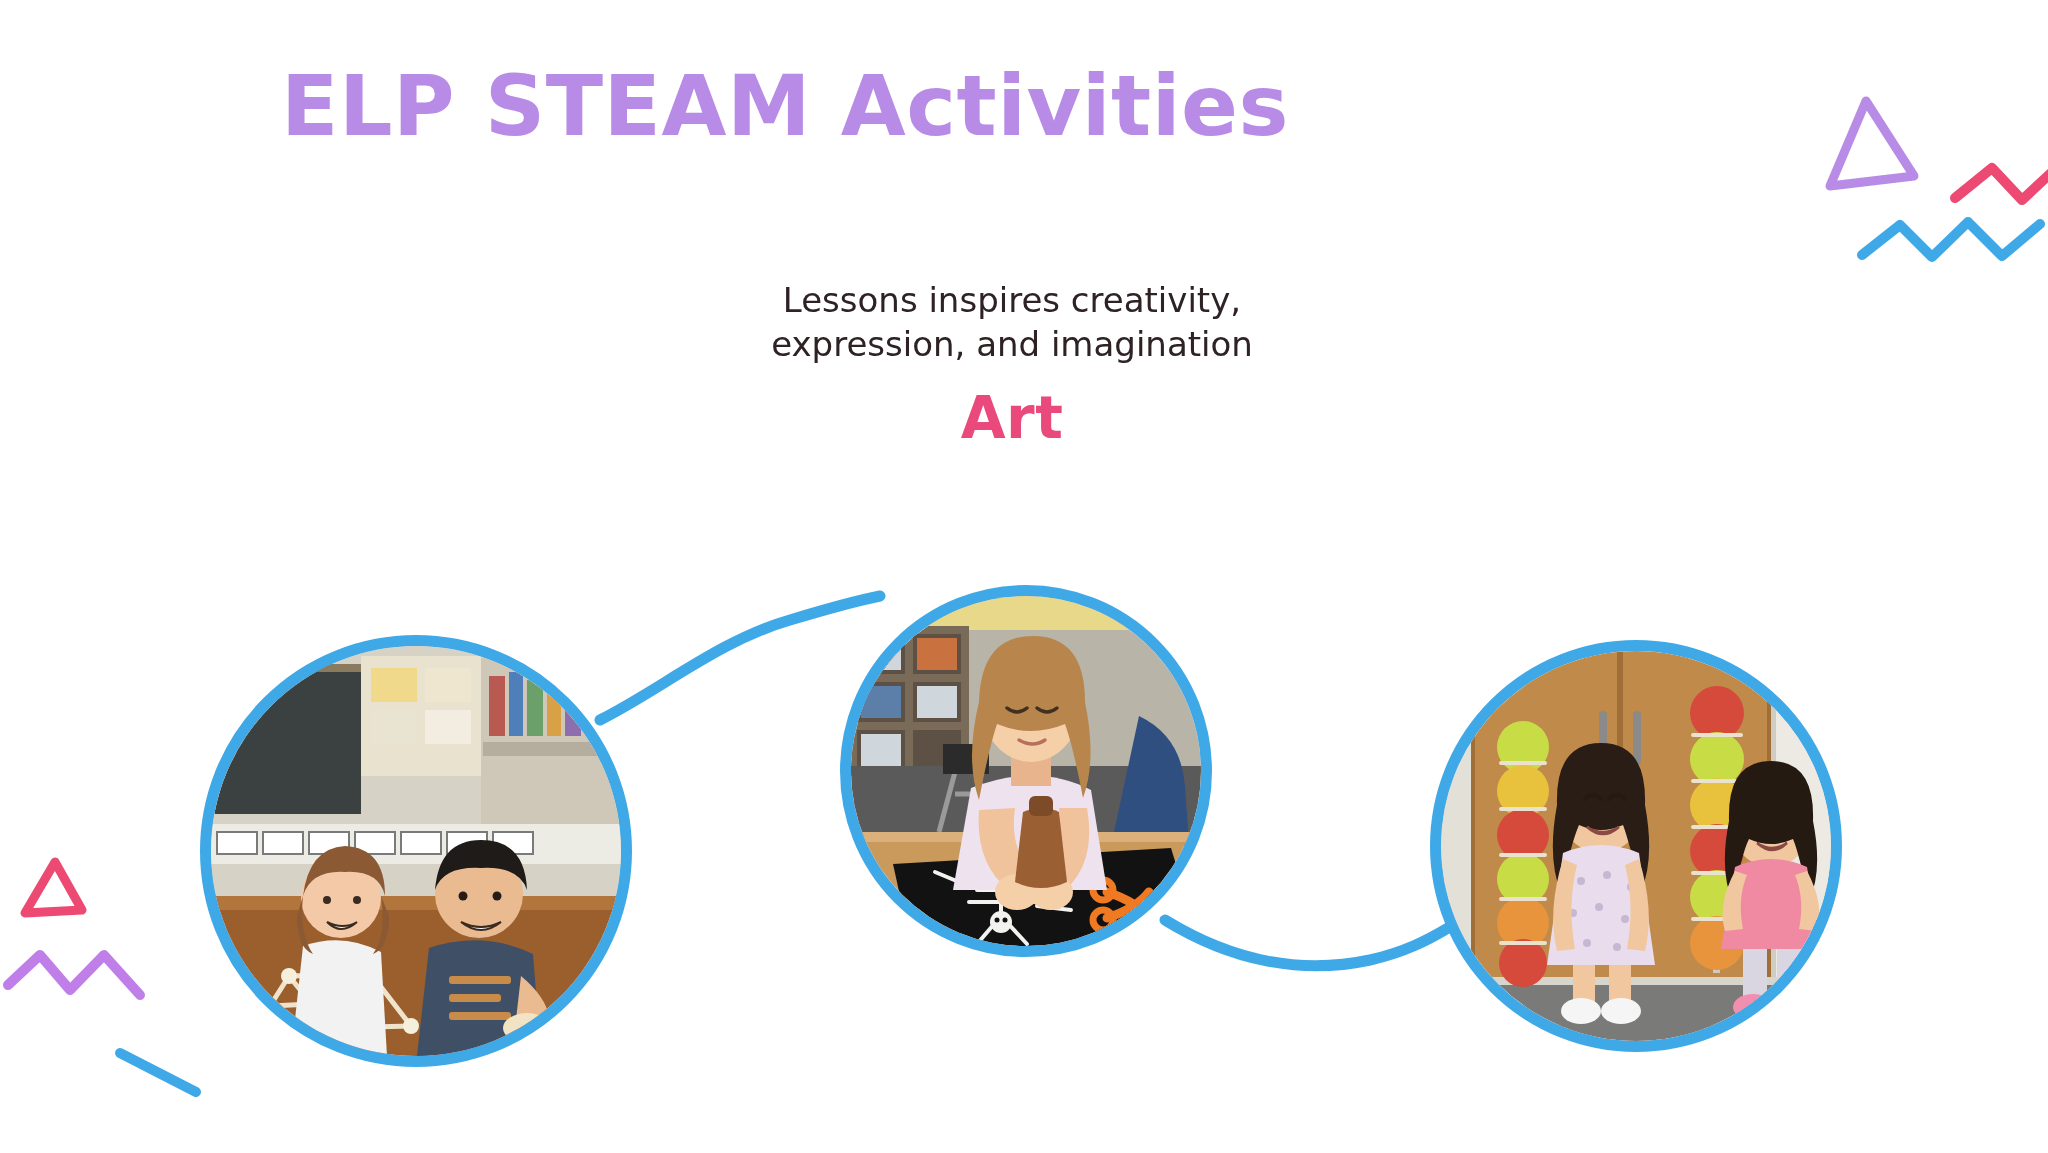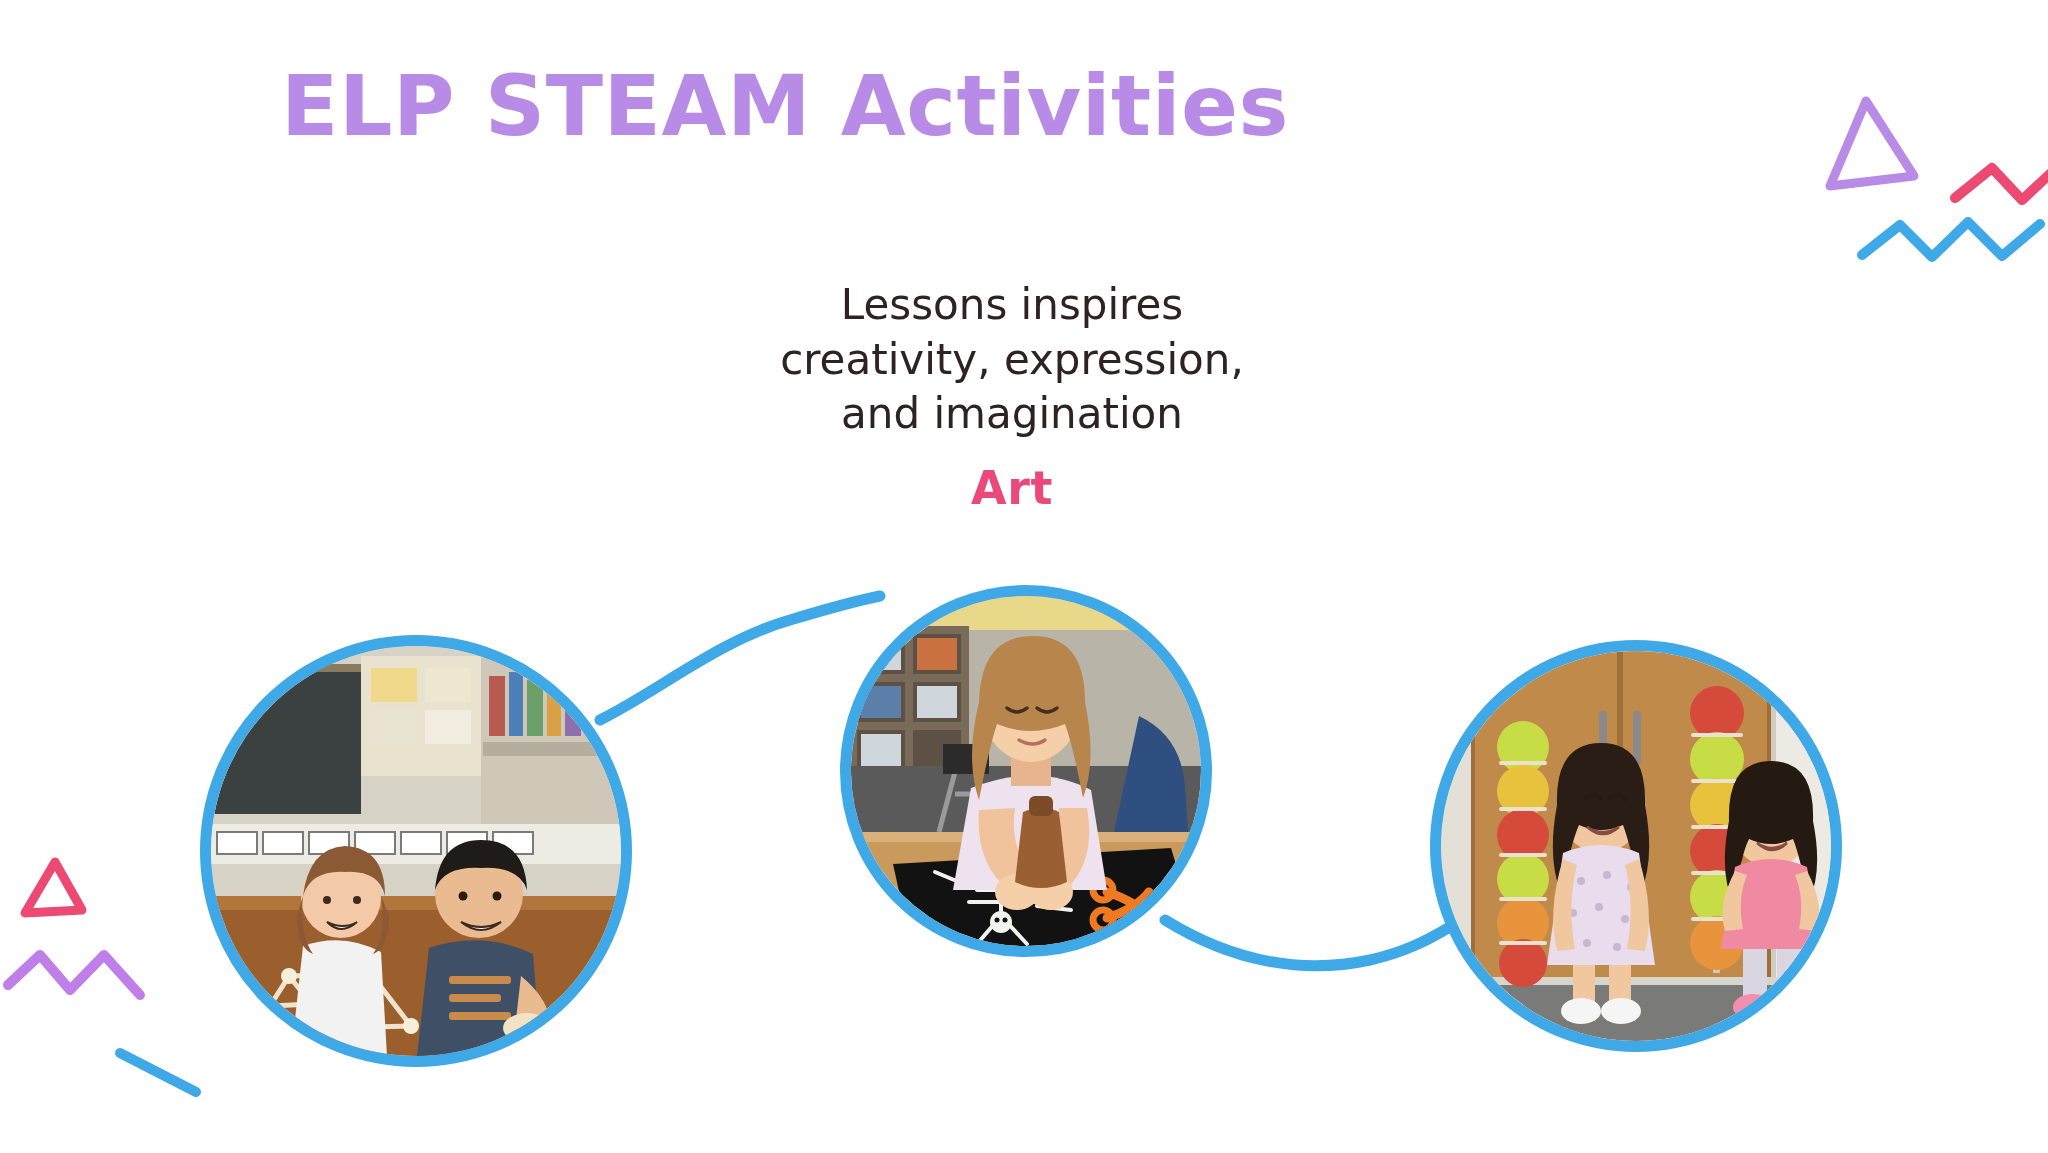--- a/index.html
+++ b/index.html
@@ -65,30 +65,30 @@
   .column {
     position: absolute;
     text-align: center;
   }
   .col-engineering { left: 128px;  top: 366px; width: 576px; }
   .col-art         { left: 742px;  top: 278px; width: 540px; }
   .col-math        { left: 1352px; top: 370px; width: 574px; }
 
   .col-caption {
     font-family: "DejaVu Sans", sans-serif;
-    font-size: 42px;
+    font-size: 34px;
     line-height: 1.30;
     color: #2e2224;
     font-weight: 400;
     margin: 0;
   }
 
   .col-label {
     font-family: "DejaVu Sans", sans-serif;
-    font-size: 46px;
+    font-size: 58px;
     font-weight: 600;
     color: #ea4a7b;
     margin: 22px 0 0 0;
     line-height: 1.05;
     letter-spacing: 0.5px;
   }
 
   
   .photo-circle {
     position: absolute;

